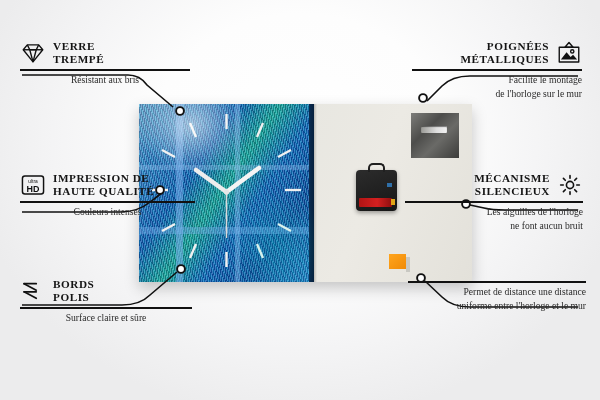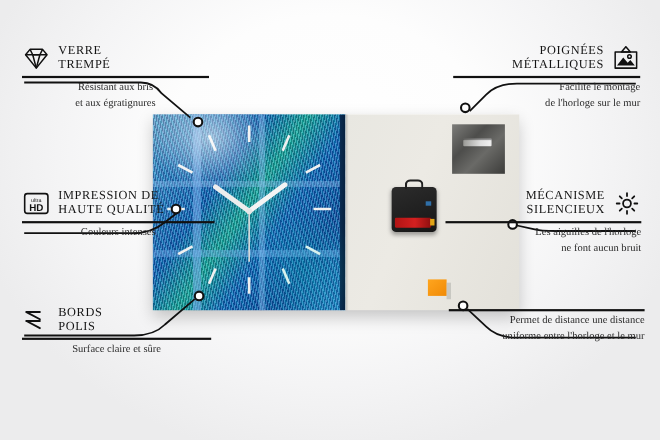--- a/index.html
+++ b/index.html
@@ -60,21 +60,21 @@
           background:linear-gradient(140deg,#ffa51e,#f08a06); }
   .foam::after { content:""; position:absolute; right:-4px; top:3px; width:4px; height:15px;
           background:rgba(180,180,175,.6); }
 
   
   #dial { position:absolute; left:0; top:0; width:175px; height:178px; }
 
   
   .callout { position:absolute; z-index:5; }
   .co-head { display:flex; align-items:center; gap:7px; }
-  .co-title { font-weight:normal; font-size:11.2px; letter-spacing:.55px; color:#141414;
+  .co-title { font-weight:bold; font-size:11.2px; letter-spacing:.55px; color:#141414;
               line-height:12.6px; text-transform:uppercase; }
   .co-rule { height:1.5px; background:#111; margin-top:3px; }
   .co-sub { font-size:9.6px; color:#2a2a2a; line-height:11.4px; margin-top:3px; }
   .left .co-head { justify-content:flex-start; }
   .left .co-title { text-align:left; }
   .left .co-sub { text-align:center; }
   .right .co-head { justify-content:flex-end; flex-direction:row; }
   .right .co-title { text-align:right; }
   .right .co-sub { text-align:right; }
   .ic { width:26px; height:26px; flex:0 0 26px; display:block; }
@@ -159,21 +159,20 @@
           <path d="M12,12 H20"></path>
         </g>
       </svg>
       <div>
         <div class="co-title">VERRE</div>
         <div class="co-title">TREMPÉ</div>
       </div>
     </div>
     <div class="co-rule"></div>
     <div class="co-sub">Résistant aux bris</div>
-    <div class="co-sub">et aux égratignures</div>
   </div>
 
   <div class="callout left c-impr">
     <div class="co-head">
       <svg class="ic" viewBox="0 0 32 32">
         <rect x="3" y="5" width="26" height="22" rx="3" fill="none" stroke="#111" stroke-width="1.8"></rect>
         <text x="16" y="14" font-family="Liberation Sans, sans-serif" font-size="6" text-anchor="middle" fill="#111">ultra</text>
         <text x="16" y="24" font-family="Liberation Sans, sans-serif" font-size="11" font-weight="bold" text-anchor="middle" fill="#111">HD</text>
       </svg>
       <div>

